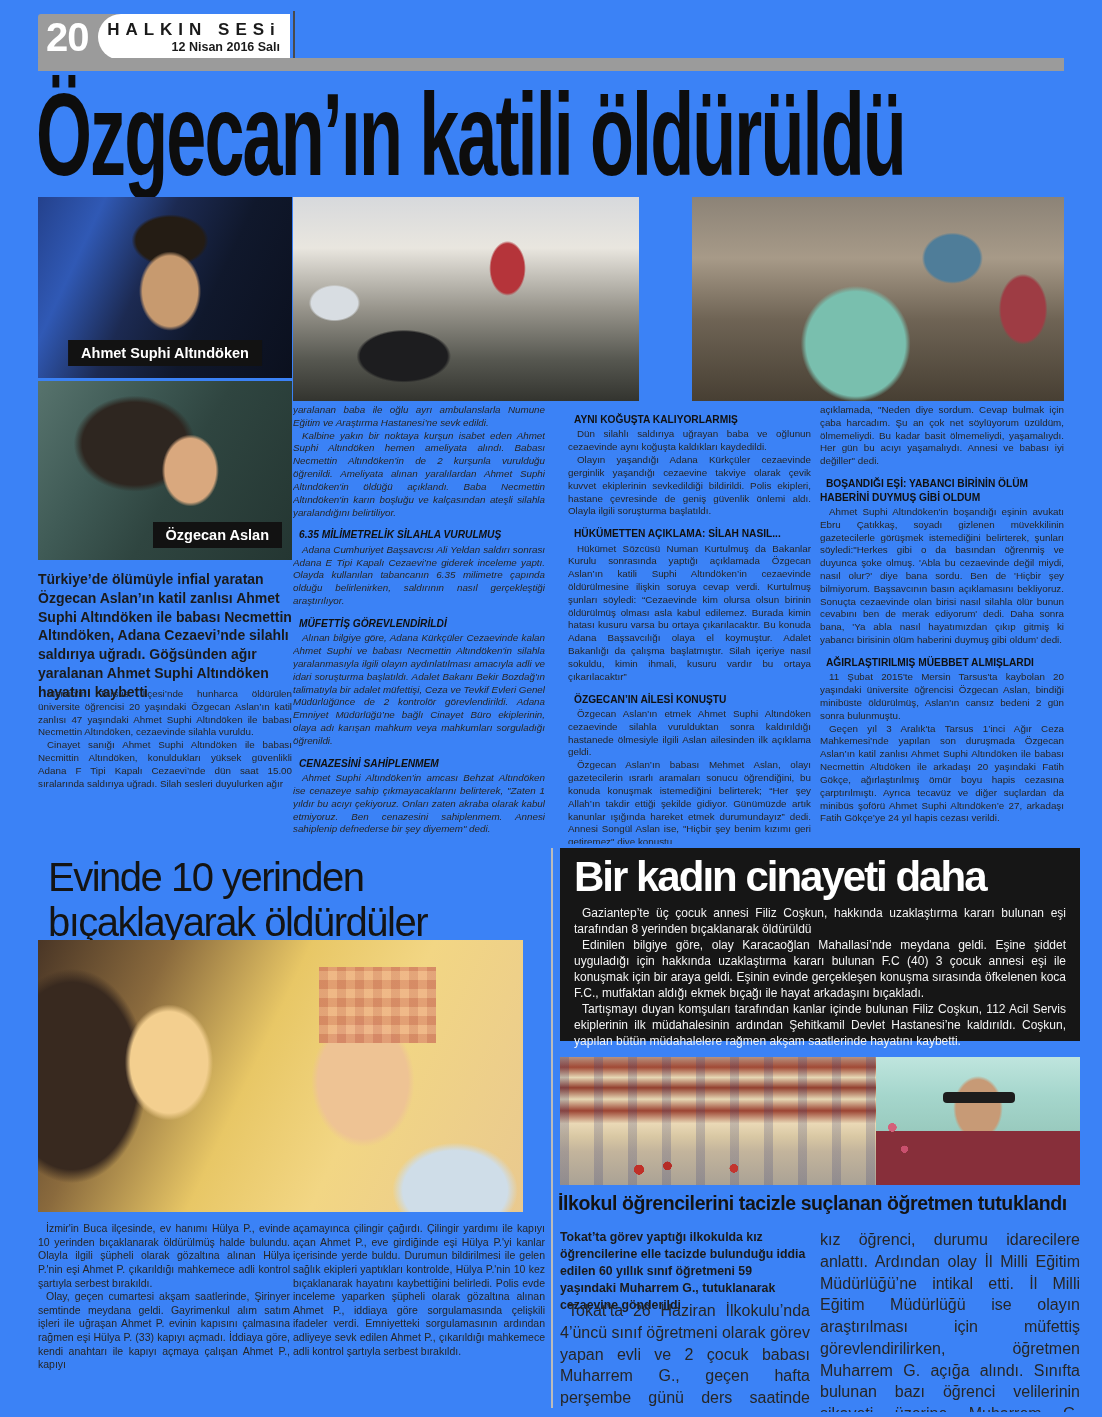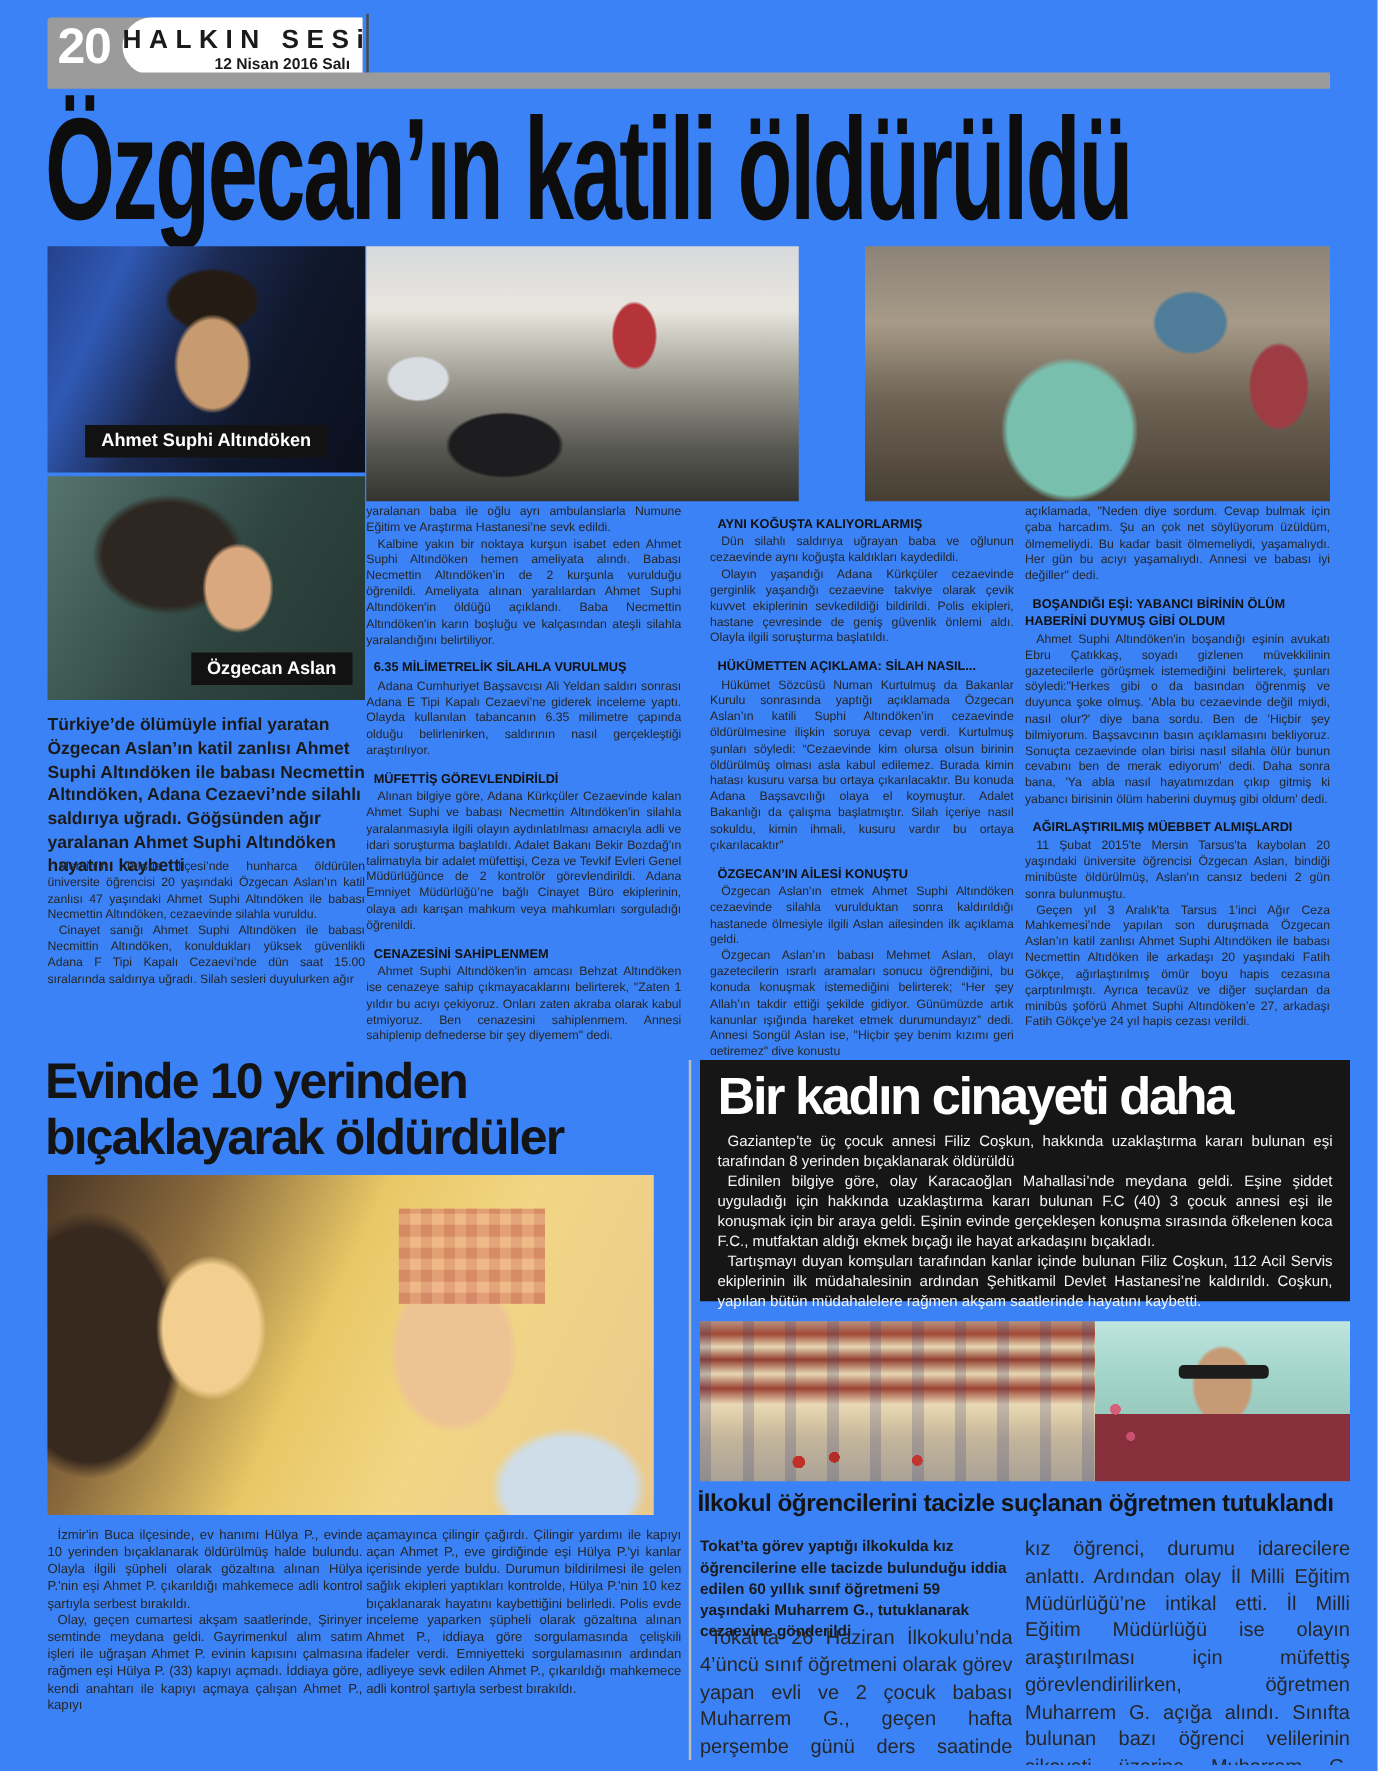--- a/index.html
+++ b/index.html
@@ -4,21 +4,21 @@
 <style>
   html,body{margin:0;padding:0;background:#e8e8e8;}
   .page{
     position:relative;width:1102px;height:1417px;margin:0 auto;background:#3b82f6;
     font-family:"Liberation Sans","DejaVu Sans",sans-serif;color:#2b2b2b;overflow:hidden;
   }
   
   .hdr-box{position:absolute;left:38px;top:14px;width:252px;height:46px;background:#9b9b9b;border-radius:3px;}
   .hdr-num{position:absolute;left:46px;top:15px;font-size:40px;font-weight:700;color:#ffffff;line-height:44px;letter-spacing:-1px;}
   .hdr-pill{position:absolute;left:98px;top:14px;width:192px;height:46px;background:#ffffff;border-radius:23px 0 0 23px;}
-  .masthead{font-size:21px;font-weight:700;letter-spacing:6px;text-align:center;padding-top:6px;color:#1a1a1a;white-space:nowrap;}
+  .masthead{font-size:17px;font-weight:700;letter-spacing:6px;text-align:center;padding-top:6px;color:#1a1a1a;white-space:nowrap;}
   .edition-date{font-size:12.5px;font-weight:700;text-align:right;padding-right:10px;color:#1a1a1a;}
   .hdr-vline{position:absolute;left:293px;top:11px;width:2px;height:52px;background:#4a4a4a;}
   .hdr-bar{position:absolute;left:38px;top:58px;width:1026px;height:13px;background:#9b9b9b;}
   
   .main-headline{
     position:absolute;left:36px;top:80px;margin:0;white-space:nowrap;color:#0d0d0d;
     font-size:116px;font-weight:800;line-height:0.95;letter-spacing:-3px;
     transform:scaleX(0.62);transform-origin:0 0;
   }
   
@@ -50,26 +50,26 @@
   .cap-center{left:50%;bottom:12px;transform:translateX(-50%);}
   .cap-right{right:10px;bottom:12px;}
   
   .lede{position:absolute;left:38px;top:570px;width:254px;margin:0;
     font-size:14px;font-weight:700;line-height:1.34;color:#1a1a1a;}
   .col{position:absolute;overflow:hidden;}
   .bp{margin:0;text-indent:9px;text-align:justify;font-size:9.8px;line-height:1.31;color:#262626;}
   .subhead{font-weight:700;text-align:left;text-indent:6px;margin:9px 0 2px;color:#101010;font-size:10.2px;}
   .cont .bp:first-child{text-indent:0;}
   .col-1{left:38px;top:688px;width:254px;height:156px;}
-  .col-2{left:293px;top:404px;width:252px;height:440px;}
+  .col-2{left:293px;top:404px;width:252px;height:440px;font-style:italic;}
   .col-3{left:568px;top:404px;width:243px;height:440px;}
   .col-4{left:820px;top:404px;width:244px;height:440px;}
   
-  .stab-headline{position:absolute;left:36px;top:843px;width:515px;margin:0;color:#141414;
-    font-size:40px;font-weight:700;line-height:1.13;letter-spacing:-1.5px;}
+  .stab-headline{position:absolute;left:36px;top:843px;width:515px;margin:12px;color:#141414;
+    font-size:40px;font-weight:400;line-height:1.13;letter-spacing:-1.5px;}
   .couple-photo{left:38px;top:940px;width:485px;height:272px;
     background:
       radial-gradient(ellipse 70px 92px at 27% 45%, #f3cf8f 55%, rgba(0,0,0,0) 63%),
       radial-gradient(ellipse 82px 104px at 67% 52%, #eec394 55%, rgba(0,0,0,0) 63%),
       radial-gradient(ellipse 120px 170px at 7% 50%, #38291f 55%, rgba(0,0,0,0) 63%),
       radial-gradient(ellipse 95px 72px at 86% 92%, #cfdde8 55%, rgba(0,0,0,0) 66%),
       linear-gradient(115deg,#4a3626 0%,#8a6a3d 22%,#e8c766 45%,#f2d684 65%,#e9c98f 100%);}
   .face-blur{position:absolute;left:58%;top:10%;width:24%;height:28%;
     background-image:
       repeating-linear-gradient(0deg, rgba(216,140,104,.55) 0 9px, rgba(240,186,141,.55) 9px 18px),

